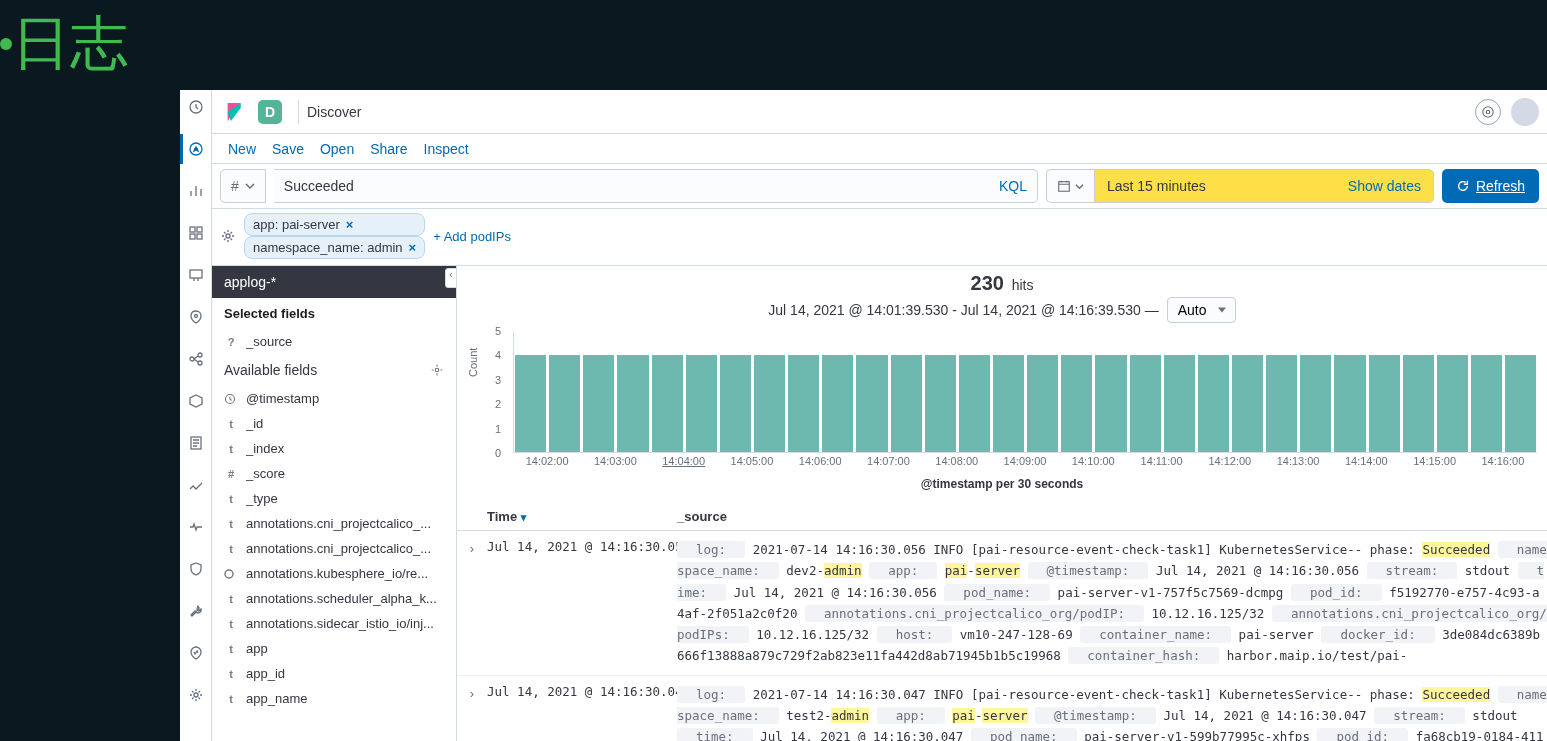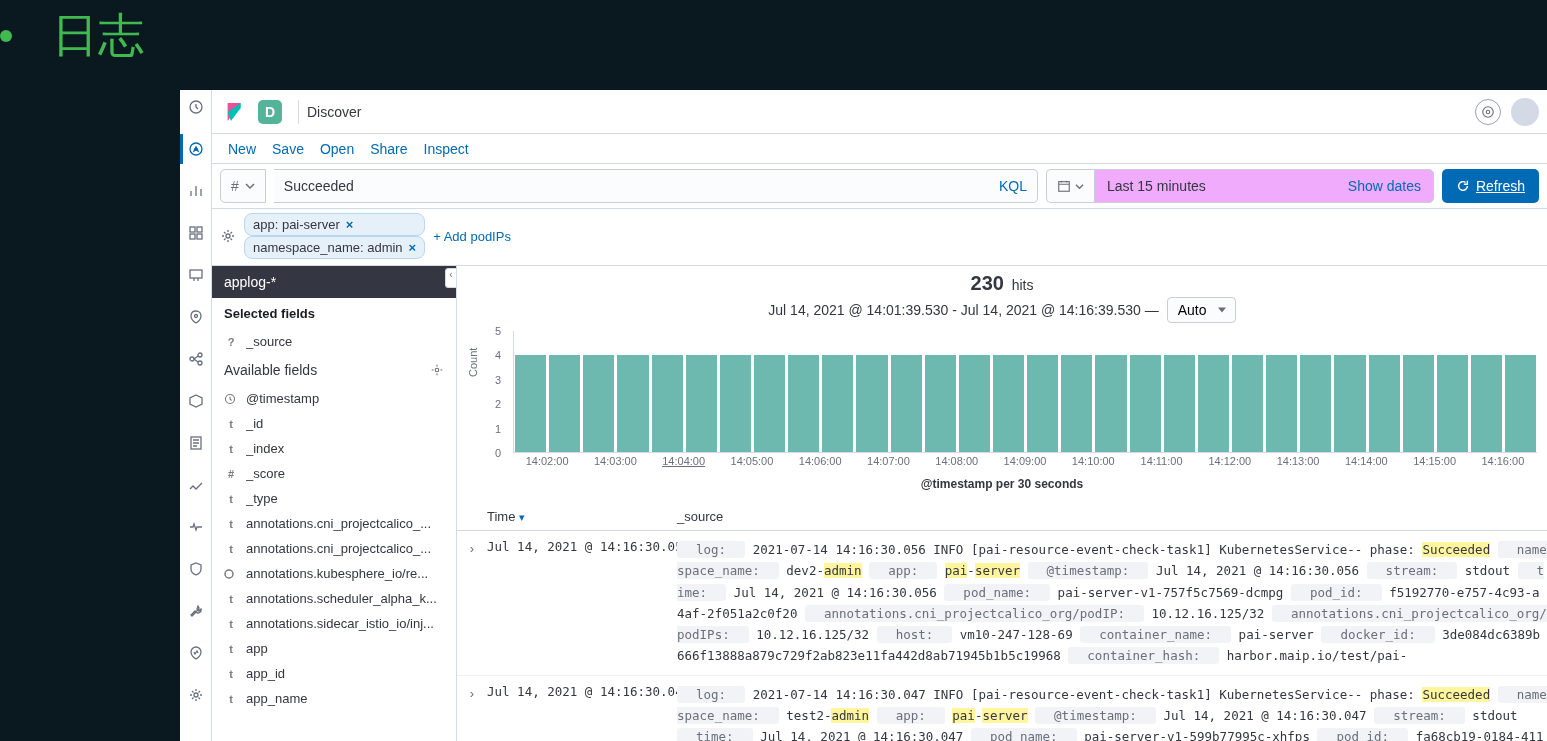--- a/index.html
+++ b/index.html
@@ -1,18 +1,18 @@
 <!DOCTYPE html>
 <html><head>
 <meta charset="utf-8">
 <style>
   * { box-sizing: border-box; }
   html, body { margin: 0; padding: 0; font-family: -apple-system, BlinkMacSystemFont, "Segoe UI", Helvetica, Arial, sans-serif; font-size: 14px; color: #343741; }
   body { background: #0a1820; width: 1547px; height: 741px; overflow: hidden; position: relative; }
-  .slide-title { position: absolute; top: 5px; left: 0; font-size: 46px; font-weight: 500; color: #3fb950; display: flex; align-items: center; gap: 40px; }
+  .slide-title { position: absolute; top: 5px; left: 0; font-size: 58px; font-weight: 500; color: #3fb950; display: flex; align-items: center; }
   .slide-title .dot { width: 12px; height: 12px; background: #3fb950; border-radius: 50%; }
   .app-frame { position: absolute; top: 90px; left: 180px; right: 0; bottom: 0; background: #fff; display: flex; overflow: hidden; }
   .left-nav { width: 32px; background: #fff; border-right: 1px solid #d3dae6; display: flex; flex-direction: column; align-items: center; padding-top: 8px; gap: 24px; }
   .left-nav .nav-ic { width: 18px; height: 18px; color: #69707d; display:flex; align-items:center; justify-content:center; cursor:pointer;}
   .left-nav .nav-ic.active { color:#006bb4; position:relative;}
   .left-nav .nav-ic.active::before { content:""; position:absolute; left:-7px; top:-6px; bottom:-6px; width:3px; background:#006bb4;}
   .main-col { flex:1; display:flex; flex-direction:column; min-width:0;}
   .topbar { height:44px; border-bottom:1px solid #d3dae6; display:flex; align-items:center; padding:0 8px;}
   .k-logo { width:18px; height:18px; margin:0 6px;}
   .space-badge { width:24px; height:24px; border-radius:5px; background:#54b399; color:#fff; display:flex;align-items:center;justify-content:center; font-weight:700; font-size:14px; margin:0 8px;}
@@ -22,21 +22,21 @@
   .icon-circle { width:26px; height:26px; border-radius:50%; border:1.5px solid #98a2b3; display:flex;align-items:center;justify-content:center;}
   .avatar { width:28px; height:28px; border-radius:50%; background:#d3dae6;}
   .menubar { height:30px; display:flex; align-items:center; padding:0 16px; gap:16px; border-bottom:1px solid #d3dae6;}
   .menubar a { color:#006bb4; font-size:14px; cursor:pointer;}
   .querybar { display:flex; align-items:center; padding:5px 8px; gap:8px; border-bottom:1px solid #d3dae6;}
   .lang-sel { height:34px; border:1px solid #c9cdd6; border-radius:5px 0 0 5px; padding:0 10px; display:flex; align-items:center; gap:6px; background:#fbfcfd; color:#69707d;}
   .query-box { flex:1; display:flex; align-items:center; height:34px; border:1px solid #c9cdd6; border-left:none; border-radius:0 5px 5px 0; padding:0 10px; color:#343741; background:#fbfcfd;}
   .query-box .kql { margin-left:auto; color:#006bb4; font-weight:500;}
   .date-sel { height:34px; display:flex; align-items:center;}
   .date-sel .cal-btn { height:34px; border:1px solid #c9cdd6; border-right:none; border-radius:5px 0 0 5px; padding:0 10px; background:#fbfcfd; display:flex;align-items:center; gap:4px; color:#69707d;}
-  .date-sel .date-disp { height:34px; border:1px solid #c9cdd6; border-radius:0 5px 5px 0; padding:0 12px; display:flex; align-items:center; gap:16px; background:#f0abfc; min-width:340px;}
+  .date-sel .date-disp { height:34px; border:1px solid #c9cdd6; border-radius:0 5px 5px 0; padding:0 12px; display:flex; align-items:center; gap:16px; background:#fde047; min-width:340px;}
   .date-sel .show-dates { color:#006bb4; margin-left:auto;}
   .refresh-btn { height:34px; background:#006bb4; color:#fff; border-radius:5px; padding:0 14px; display:flex; align-items:center; gap:6px; font-size:14px;}
   .refresh-btn span { text-decoration:underline;}
   .filterbar { display:flex; align-items:center; padding:4px 8px 6px; gap:8px; border-bottom:1px solid #d3dae6;}
   .gear { color:#69707d;}
   .pill { background:#e6f0f8; border:1px solid #b8d8ef; color:#343741; border-radius:8px; padding:3px 8px; font-size:13px; display:flex; align-items:center; gap:6px;}
   .pill .x { color:#006bb4; cursor:pointer; font-weight:600;}
   .addfilter { color:#006bb4; font-size:13px; cursor:pointer;}
   .body-flex { flex:1; display:flex; min-height:0;}
   .fields-panel { width:245px; border-right:1px solid #d3dae6; overflow:hidden; position:relative;}
@@ -57,21 +57,21 @@
   .chart-area { position:relative; height:140px; margin:0 10px 6px 20px;}
   .ylabel { position:absolute; left:-10px; top:50%; transform:rotate(-90deg) translateX(24px); transform-origin:left top; font-size:11px; color:#69707d;}
   .yaxis { position:absolute; left:6px; top:0; bottom:18px; width:20px;}
   .ytick { position:absolute; right:2px; font-size:11px; color:#69707d; transform:translateY(50%);}
   .plot { position:absolute; left:36px; right:0; top:0; bottom:18px; border-left:1px solid #d3dae6; border-bottom:1px solid #d3dae6; display:flex; align-items:flex-end; gap:3px; padding:0 1px;}
   .bar { flex:1; background:#6db9b0;}
   .xaxis { position:absolute; left:36px; right:0; bottom:0; height:16px;}
   .xtick { position:absolute; font-size:11px; color:#69707d; transform:translateX(-50%); white-space:nowrap;}
   .xlabel { text-align:center; font-weight:700; font-size:12px; margin-bottom:12px;}
   .doc-table { width:100%; font-size:13px;}
-  .doc-header { display:flex; border-bottom:1px solid #d3dae6; padding:6px 0; font-weight:400;}
+  .doc-header { display:flex; border-bottom:1px solid #d3dae6; padding:6px 0; font-weight:700;}
   .col-exp { width:30px;}
   .col-time { width:190px;}
   .col-src { flex:1;}
   .sort-arrow { color:#006bb4; font-size:11px;}
   .doc-row { display:flex; padding:8px 0; border-bottom:1px solid #eef0f4; align-items:flex-start;}
   .exp-caret { width:30px; text-align:center; color:#69707d; cursor:pointer; padding-top:2px;}
   .time-cell { width:190px; font-family:Menlo,Consolas,monospace; font-size:12.5px; white-space:nowrap; padding-right:8px;}
   .src-cell { flex:1; font-family:Menlo,Consolas,monospace; font-size:12.5px; line-height:1.7; word-break:break-all; min-width:0;}
   .fld { background:#f1f3f6; color:#6a6f7b; padding:1px 19px; border-radius:3px;}
   .hl { background:#fff59d;}

